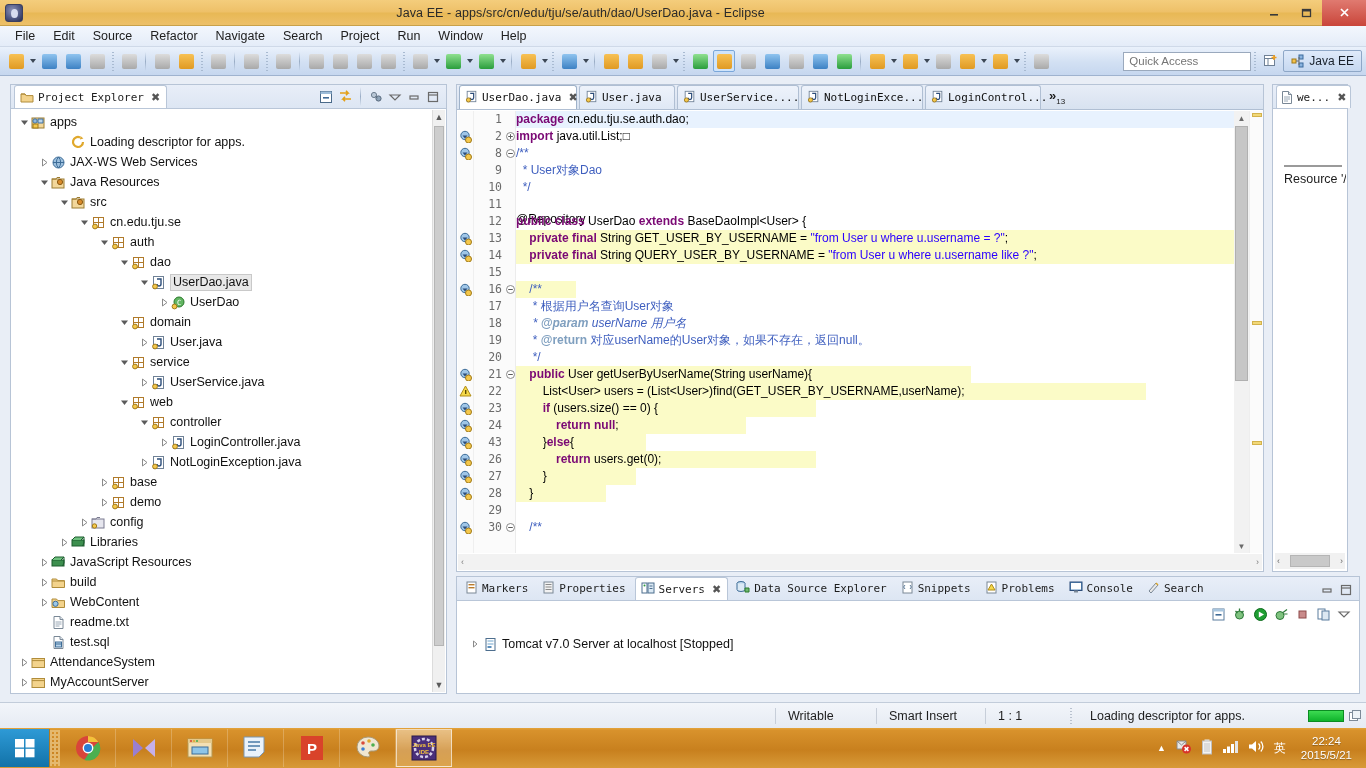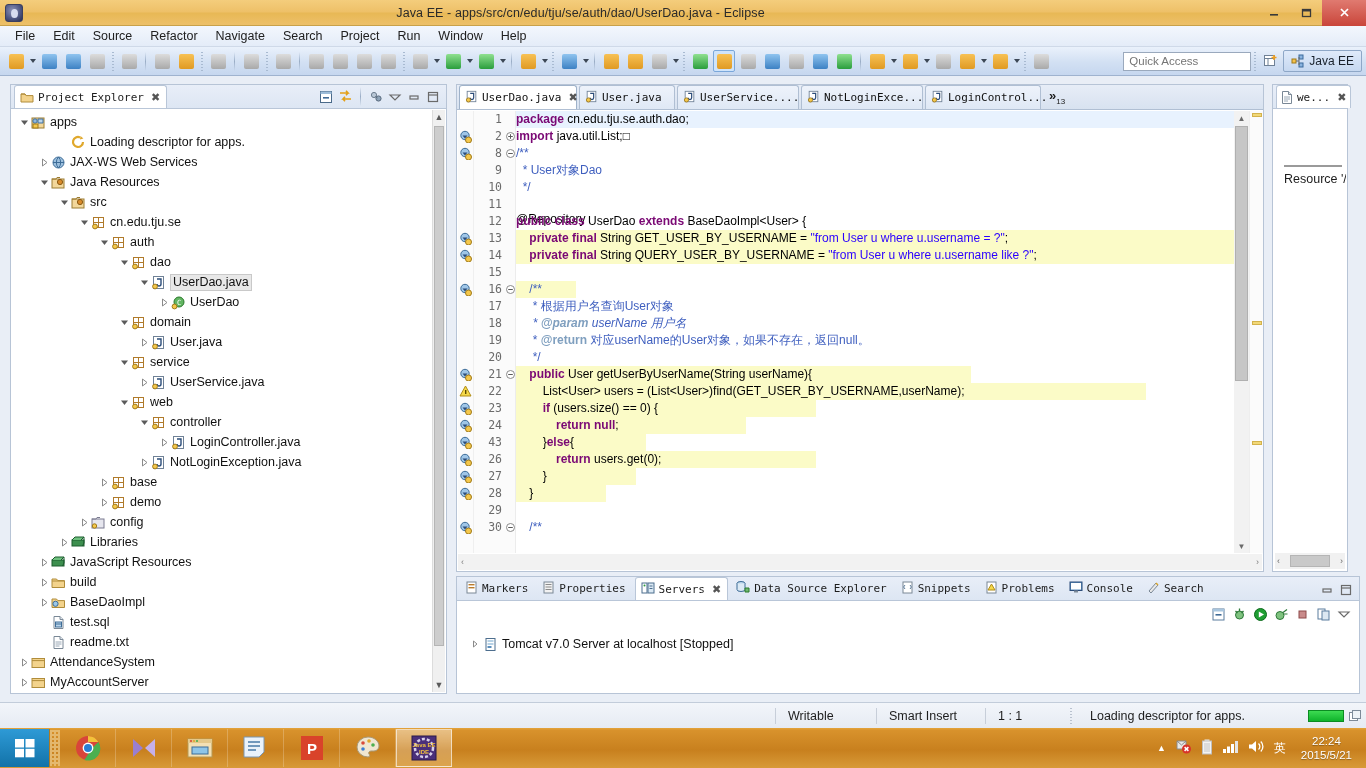--- a/index.html
+++ b/index.html
@@ -817,46 +817,46 @@
               <svg width="9" height="9" viewBox="0 0 9 9">
                 <path d="M2.5 1 L7 4.5 L2.5 8 Z" fill="none" stroke="#8a8a8a"></path>
               </svg>
             </div>
             <div class="ticon">
               <svg width="15" height="15" viewBox="0 0 15 15">
                 <path d="M1 4 h4.5 l1.3 1.6 H13.5 V12.5 H1 Z" fill="#f3d38c" stroke="#b08c3a"></path>
                 <circle cx="4.5" cy="8.8" r="2.6" fill="#9cc8e8" stroke="#3d6c97"></circle>
               </svg>
             </div>
-            <div class="tlabel">BaseDaoImpl</div>
+            <div class="tlabel">WebContent</div>
+          </div>
+          <div class="trow">
+            <div style="width: 27px; flex: 0 0 auto;"></div>
+            <div class="twist"></div>
+            <div class="ticon">
+              <svg width="15" height="15" viewBox="0 0 15 15">
+                <path d="M3 1.5 h6 l3 3 v9 h-9 Z" fill="#fff" stroke="#7a8896"></path>
+                <path d="M9 1.5 v3 h3" fill="#e2e8ee" stroke="#7a8896"></path>
+                <path d="M4.5 7 h6 M4.5 9 h6 M4.5 11 h4" stroke="#9aa8b6"></path>
+              </svg>
+            </div>
+            <div class="tlabel">readme.txt</div>
           </div>
           <div class="trow">
             <div style="width: 27px; flex: 0 0 auto;"></div>
             <div class="twist"></div>
             <div class="ticon">
               <svg width="15" height="15" viewBox="0 0 15 15">
                 <path d="M3 1.5 h6 l3 3 v9 h-9 Z" fill="#fff" stroke="#7a8896"></path>
                 <path d="M9 1.5 v3 h3" fill="#e2e8ee" stroke="#7a8896"></path>
                 <rect x="4.5" y="7" width="6" height="5" fill="#b9d4ea" stroke="#3d6c97"></rect>
                 <path d="M4.5 9 h6" stroke="#3d6c97"></path>
               </svg>
             </div>
             <div class="tlabel">test.sql</div>
-          </div>
-          <div class="trow">
-            <div style="width: 27px; flex: 0 0 auto;"></div>
-            <div class="twist"></div>
-            <div class="ticon">
-              <svg width="15" height="15" viewBox="0 0 15 15">
-                <path d="M3 1.5 h6 l3 3 v9 h-9 Z" fill="#fff" stroke="#7a8896"></path>
-                <path d="M9 1.5 v3 h3" fill="#e2e8ee" stroke="#7a8896"></path>
-                <path d="M4.5 7 h6 M4.5 9 h6 M4.5 11 h4" stroke="#9aa8b6"></path>
-              </svg>
-            </div>
-            <div class="tlabel">readme.txt</div>
           </div>
           <div class="trow">
             <div style="width: 7px; flex: 0 0 auto;"></div>
             <div class="twist">
               <svg width="9" height="9" viewBox="0 0 9 9">
                 <path d="M2.5 1 L7 4.5 L2.5 8 Z" fill="none" stroke="#8a8a8a"></path>
               </svg>
             </div>
             <div class="ticon">
               <svg width="15" height="15" viewBox="0 0 15 15">

